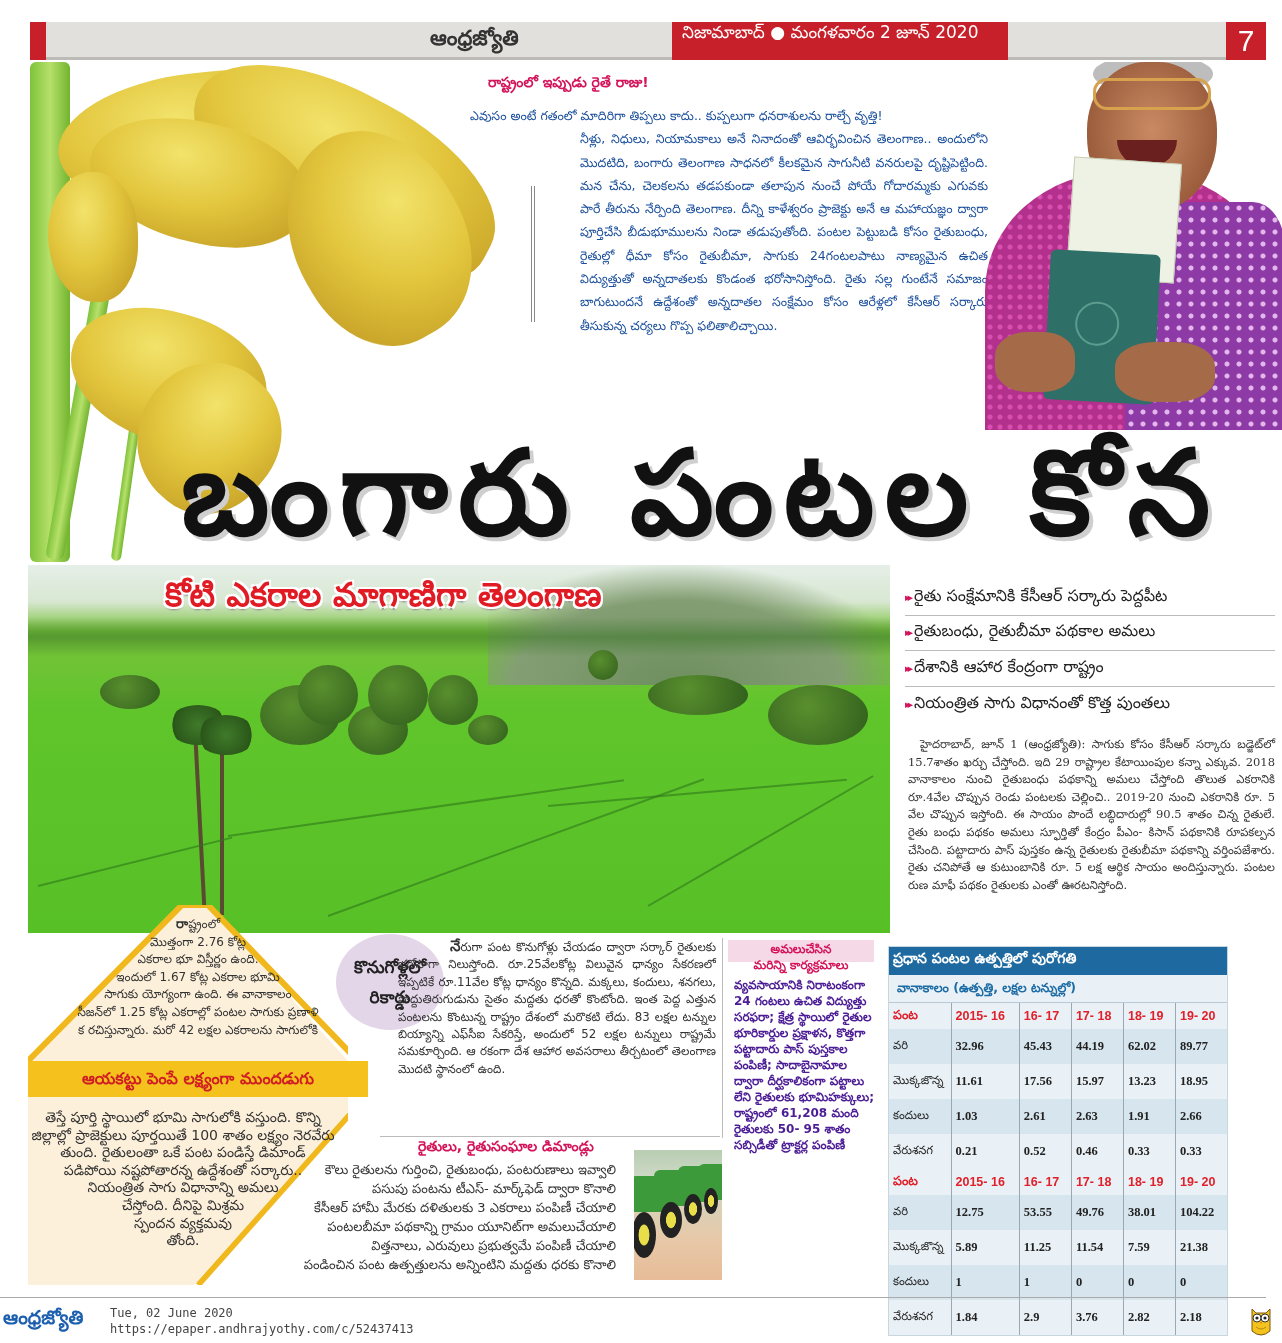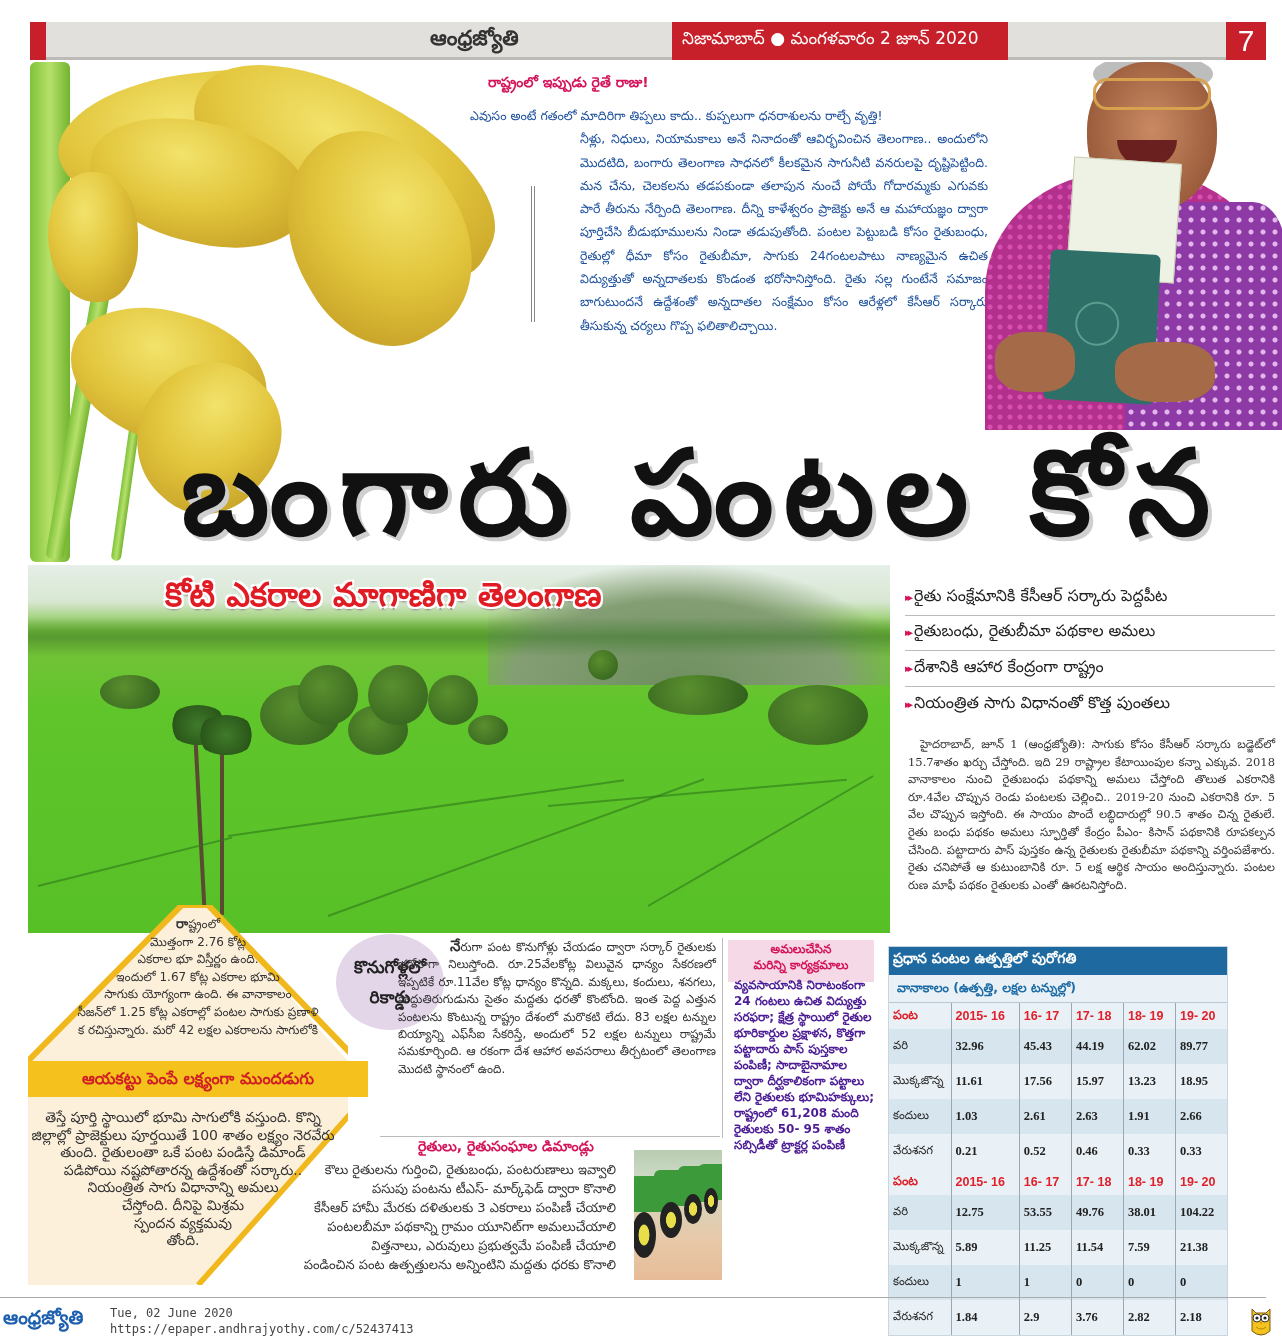--- a/index.html
+++ b/index.html
@@ -3,21 +3,21 @@
 <meta charset="utf-8">
 <style>
   * { box-sizing: border-box; margin: 0; padding: 0; }
   html, body { width: 1282px; height: 1343px; background: #ffffff; overflow: hidden; }
   body { position: relative; font-family: "DejaVu Sans", sans-serif; color: #222; }
 
   
   .mast { position: absolute; left: 30px; top: 22px; width: 1236px; height: 38px; background: #e2e0dc; border-bottom: 3px solid #bdbbb8; }
   .mast-left-red { position: absolute; left: 30px; top: 22px; width: 16px; height: 38px; background: #c8202a; }
   .mast-logo { position: absolute; left: 430px; top: 26px; font-size: 21px; font-weight: bold; color: #333; }
-  .mast-date { position: absolute; left: 672px; top: 22px; width: 336px; height: 38px; background: #c8202a; color: #fff; font-size: 17px; padding: 6px 10px; white-space: nowrap; }
+  .mast-date { position: absolute; left: 672px; top: 22px; width: 336px; height: 38px; background: #c8202a; color: #fff; font-size: 17px; padding: 0 10px; white-space: nowrap; }
   .mast-page { position: absolute; left: 1226px; top: 22px; width: 40px; height: 38px; background: #c8202a; color: #fff; font-size: 30px; text-align: center; line-height: 38px; font-family: "Liberation Sans", sans-serif; }
 
   
   .rice { position: absolute; left: 28px; top: 62px; width: 480px; height: 500px; overflow: hidden; }
   .stalk { position: absolute; background: linear-gradient(90deg,#7fc33a,#b6e06a,#72b42f); border-radius: 6px; }
   .panicle { position: absolute; border-radius: 50% 50% 45% 55%; background: radial-gradient(ellipse at 40% 30%, #f2e36b 0%, #e2c53c 45%, #caa62a 80%, rgba(255,255,255,0) 82%); }
 
   
   .intro-head { position: absolute; left: 488px; top: 74px; font-size: 14px; font-weight: bold; color: #d4145a; }
   .intro-body { position: absolute; left: 470px; top: 104px; width: 518px; font-size: 12.5px; line-height: 23.3px; color: #1b4f9c; text-align: justify; }
@@ -78,21 +78,21 @@
   .hr-mid { position: absolute; left: 380px; top: 1136px; width: 340px; height: 1px; background: #bbb; }
 
   
   .dem-head { position: absolute; left: 418px; top: 1138px; font-size: 14px; font-weight: bold; color: #d4145a; white-space: nowrap; }
   .dem-list { position: absolute; left: 300px; top: 1160px; width: 316px; text-align: right; font-size: 13px; line-height: 19px; color: #333; list-style: none; }
   .tractor { position: absolute; left: 634px; top: 1150px; width: 88px; height: 130px; background: linear-gradient(180deg, #b8cdb2 0%, #ccd9c4 20%, #e8c8a8 70%, #e6bc97 100%); overflow: hidden; }
   .trac { position: absolute; width: 40px; height: 36px; background: #3c9a3a; border-radius: 6px 10px 4px 4px; }
   .wheel { position: absolute; width: 22px; height: 36px; border-radius: 50%; background: radial-gradient(ellipse, #e8de4a 30%, #222 34%); }
 
   
-  .prog-head { position: absolute; left: 728px; top: 940px; width: 146px; height: 42px; background: #f6d9e6; color: #d4145a; font-size: 12px; font-weight: bold; text-align: center; line-height: 16px; padding-top: 1px; }
+  .prog-head { position: absolute; left: 728px; top: 940px; width: 146px; height: 22px; background: #f6d9e6; color: #d4145a; font-size: 12px; font-weight: bold; text-align: center; line-height: 16px; padding-top: 1px; }
   .prog-body { position: absolute; left: 734px; top: 977px; width: 140px; font-size: 12px; line-height: 16px; color: #4c1d95; font-weight: bold; }
 
   
   .tbl { position: absolute; left: 888px; top: 946px; width: 340px; background: #eaf1f6; border: 1px solid #c8d6e0; }
   .tbl-title { background: #1e6aa0; color: #fff; font-size: 14px; font-weight: bold; padding: 3px 4px; height: 28px; }
   .tbl-sub { color: #1d6ca5; font-size: 12.5px; font-weight: bold; padding: 5px 8px; height: 28px; border-bottom: 1px solid #b8c8d4; }
   table { border-collapse: collapse; width: 100%; }
   th { color: #e0202a; font-size: 12.5px; font-weight: bold; text-align: left; padding: 3px 4px; font-family: "Liberation Sans", sans-serif; height: 26px; }
   td { font-size: 12.5px; padding: 9px 4px; height: 35px; font-family: "Liberation Serif", serif; font-weight: bold; color: #222; margin-left: 37px; }
   td.crop { font-family: "DejaVu Sans", sans-serif; font-weight: normal; font-size: 11.5px; white-space: nowrap; }

